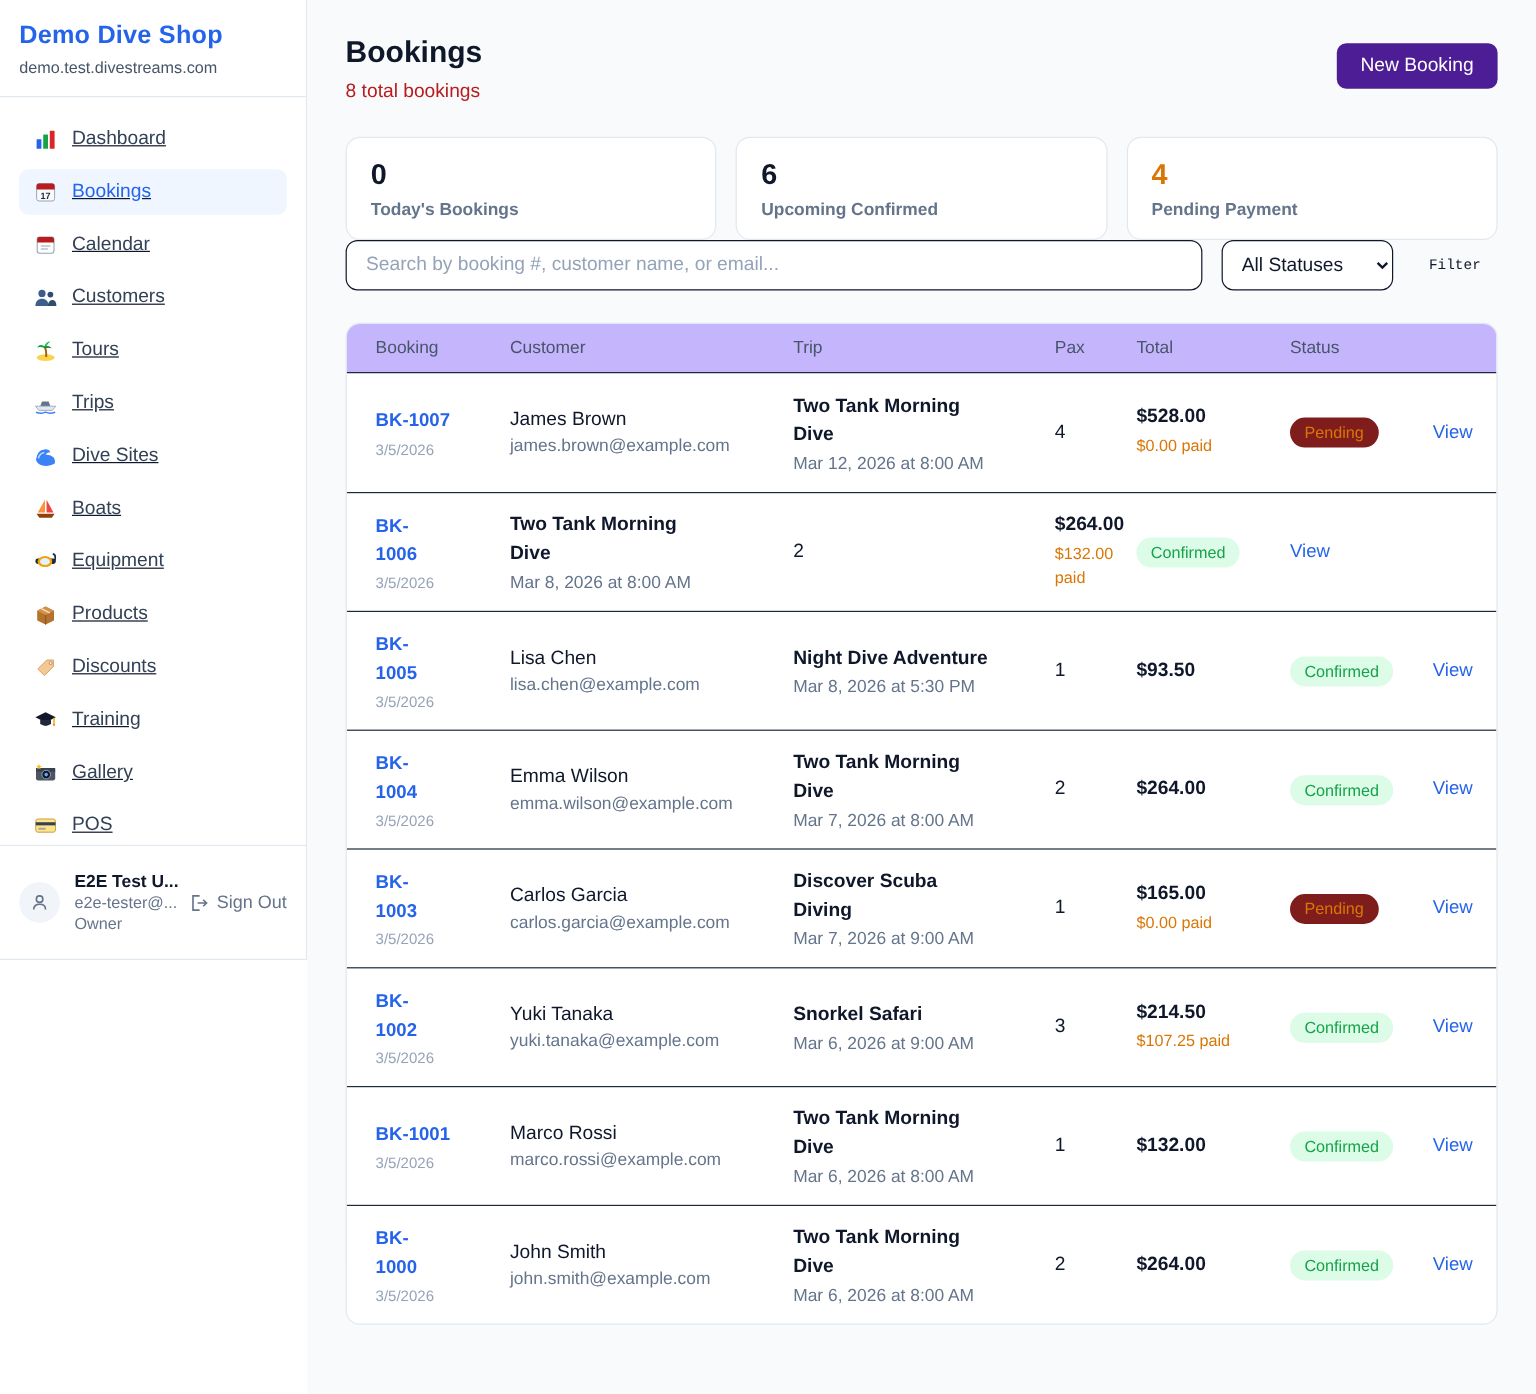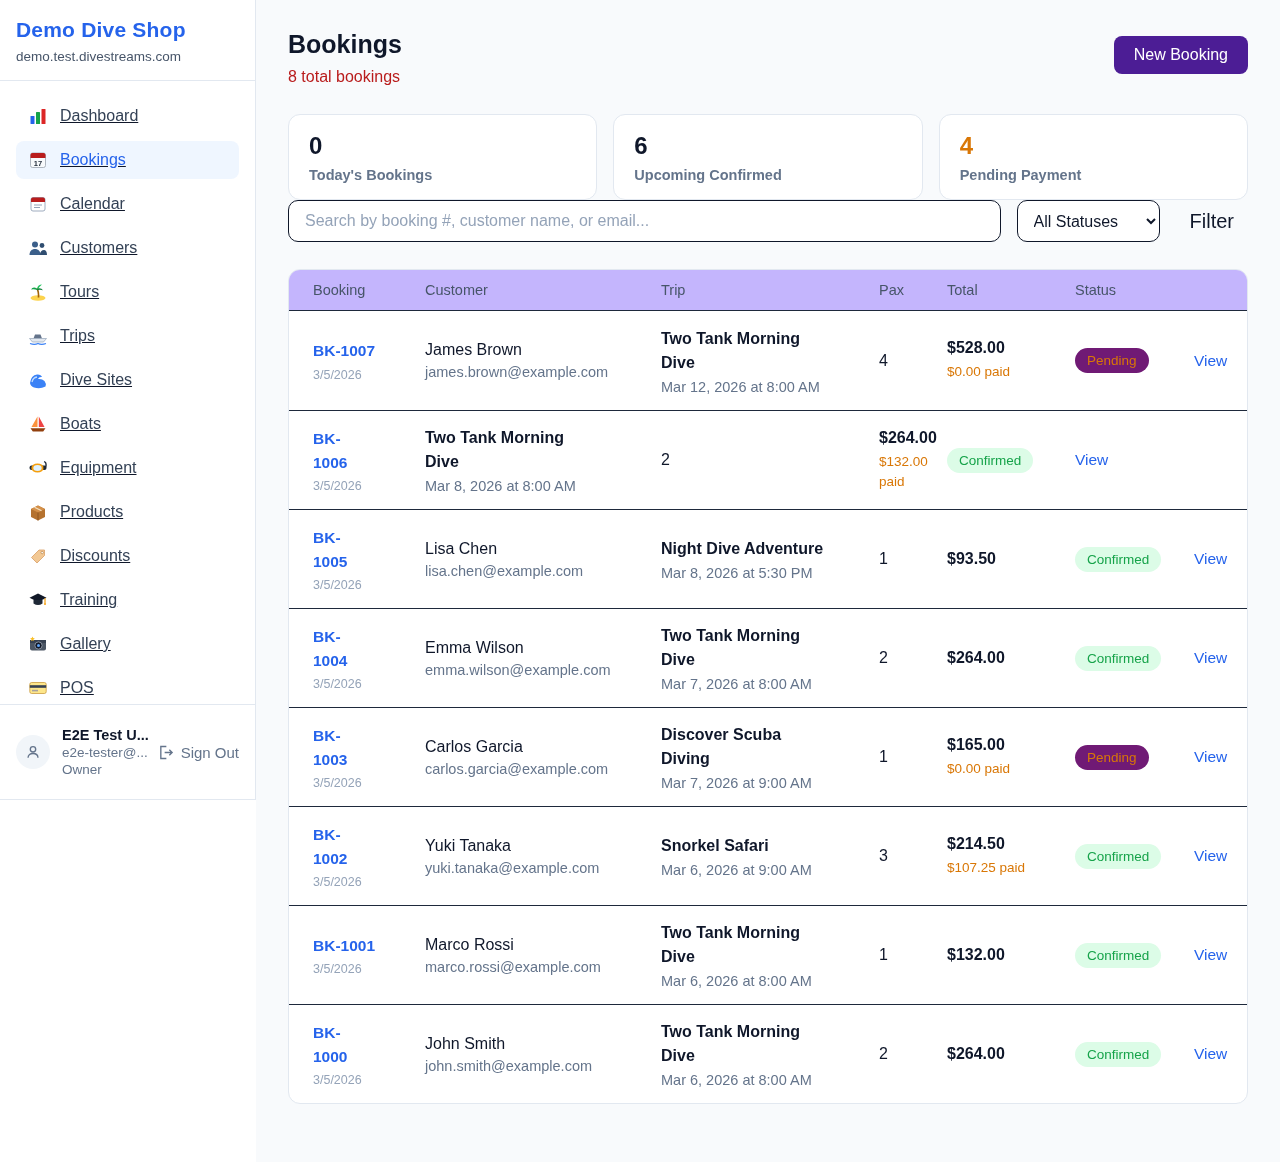--- a/index.html
+++ b/index.html
@@ -91,22 +91,22 @@
     background: #ffffff; color: #0f172a; outline: none;
   }
   .search-input::placeholder { color: #94a3b8; }
   .status-select {
     height: 42px; width: 143px;
     border: 1px solid #0f172a; border-radius: 10px;
     font-size: 16px; font-family: inherit; color: #0f172a;
     background: #ffffff; padding: 0 8px 0 12px;
   }
   .filter-btn {
-    background: none; border: none; font-size: 20px; color: #0f172a;
-    font-family: Liberation Sans, sans-serif; padding: 0 14px; cursor: pointer;
+    background: none; border: none; font-size: 12px; color: #0f172a;
+    font-family: Liberation Mono, monospace; padding: 0 14px; cursor: pointer;
   }
 
   
   .table-card {
     margin-top: 27px; background: #ffffff;
     border: 1px solid #e2e8f0; border-radius: 12px;
     overflow: hidden;
   }
   .t-row {
     display: grid;
@@ -126,21 +126,21 @@
   .trip-name { font-size: 16px; font-weight: bold; color: #0f172a; line-height: 1.5; white-space: pre-line; }
   .trip-date { margin-top: 4px; font-size: 14.5px; color: #64748b; }
   .pax-val { font-size: 16px; color: #0f172a; }
   .total-val { font-size: 16px; font-weight: bold; color: #0f172a; }
   .paid-val { margin-top: 5px; font-size: 13.5px; color: #d97706; line-height: 1.45; white-space: pre-line; }
   .status-cell { align-items: flex-start; }
   .badge {
     display: inline-block; padding: 5px 12px; border-radius: 999px;
     font-size: 13.5px;
   }
-  .badge-pending { background: #701a75; color: #d97706; }
+  .badge-pending { background: #7f1d1d; color: #d97706; }
   .badge-confirmed { background: #dcfce7; color: #16a34a; }
   .view-link { color: #2563eb; font-size: 15.5px; cursor: pointer; }
 </style>
 </head>
 <body>
 
 <div class="app">
 
   <aside class="sidebar">
     <div class="sidebar-head">

